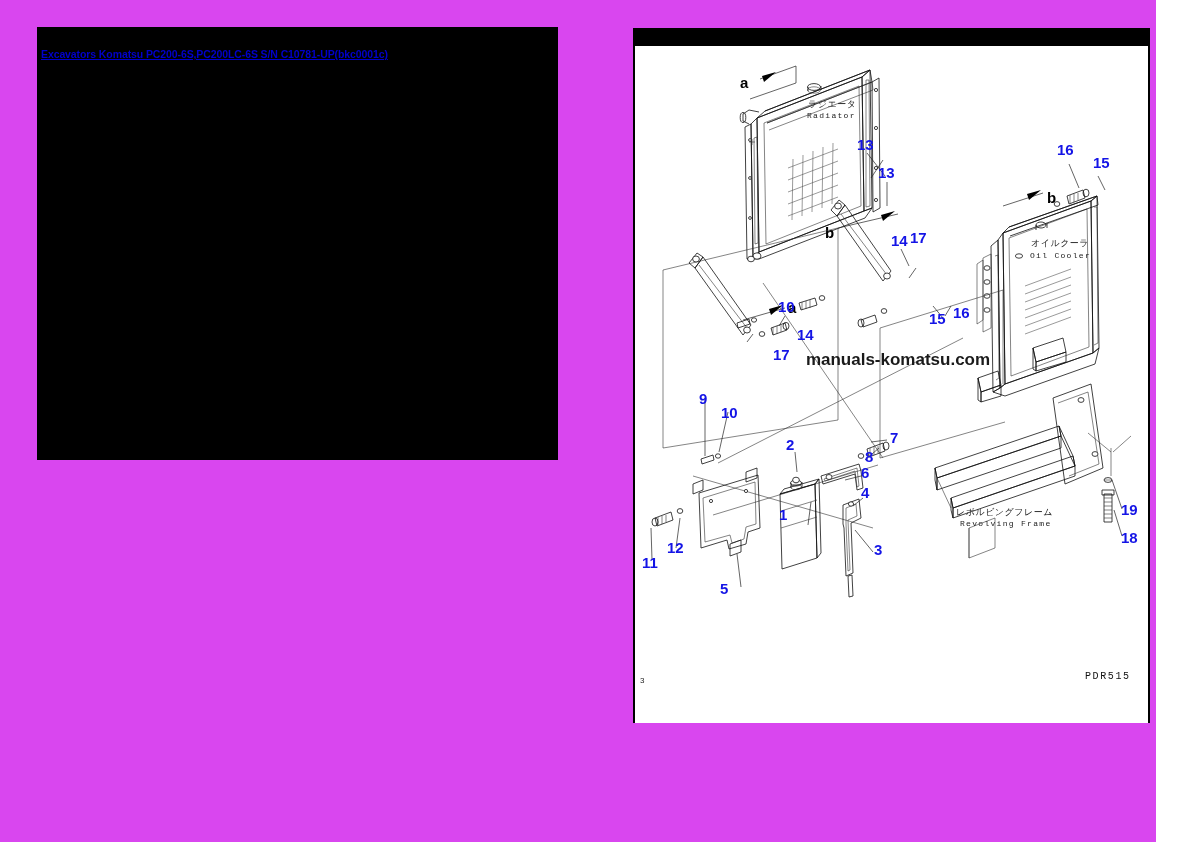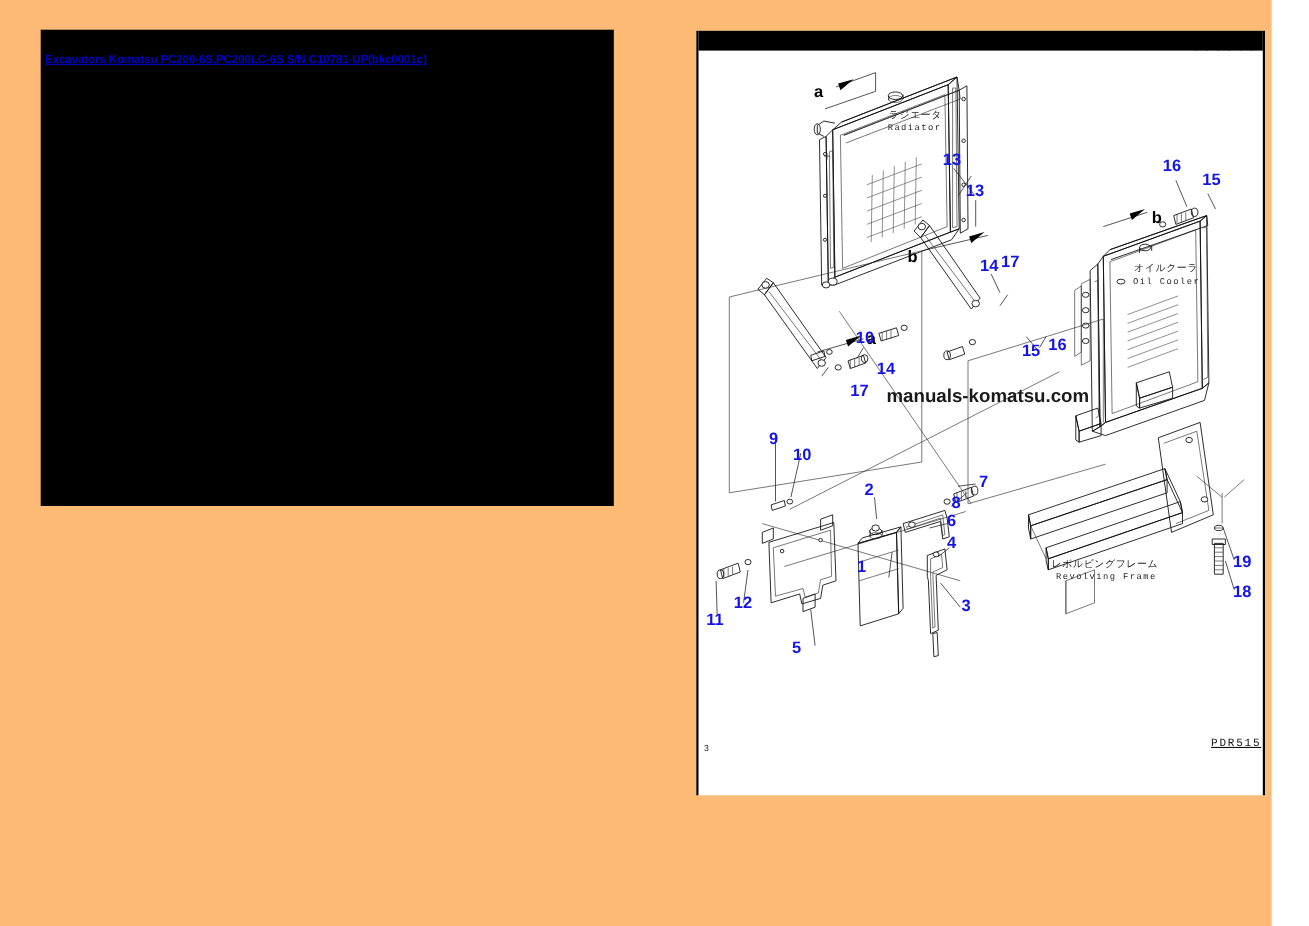--- a/index.html
+++ b/index.html
@@ -3,21 +3,21 @@
 <meta charset="utf-8">
 <style>
   * { box-sizing: border-box; }
   html, body {
     margin: 0; padding: 0;
     width: 1190px; height: 842px;
     background: #ffffff;
     font-family: "Liberation Sans", sans-serif;
     overflow: hidden;
   }
-  #root { position: relative; width: 1156px; height: 842px; background:#fdba74; }
+  #root { position: relative; width: 1156px; height: 842px; background:#d946ef; }
 
   
   #black-panel {
     position: absolute; left: 37px; top: 27px;
     width: 521px; height: 433px;
     background: #000000;
   }
   #catalog-title-link {
     position: absolute; left: 41px; top: 48px;
     font-size: 10.5px; line-height: 13px;
@@ -48,23 +48,23 @@
   #diagram-panel .topbar-tick {
     position:absolute; top:14px; width:1px; height:4px; background:#000;
   }
 
   #page-number {
     position:absolute; left: 7px; top: 648px;
     font-family: "Liberation Sans", sans-serif;
     font-size: 8px; color:#222;
   }
   #drawing-code {
-    position:absolute; left: 468px; top: 643px;
+    position:absolute; left: 452px; top: 643px;
     font-family:"Liberation Mono", monospace;
-    font-size: 10px; letter-spacing: 1.6px; color:#111;text-decoration:underline;
+    font-size: 10px; letter-spacing: 1.6px; color:#111;
   }
 
   svg.dwg { position:absolute; left:0; top:0; width:517px; height:695px; }
 
   .num {
     font-family: "Liberation Sans", sans-serif;
     font-weight: 700;
     font-size: 15px;
     fill: #1414E6;
   }

